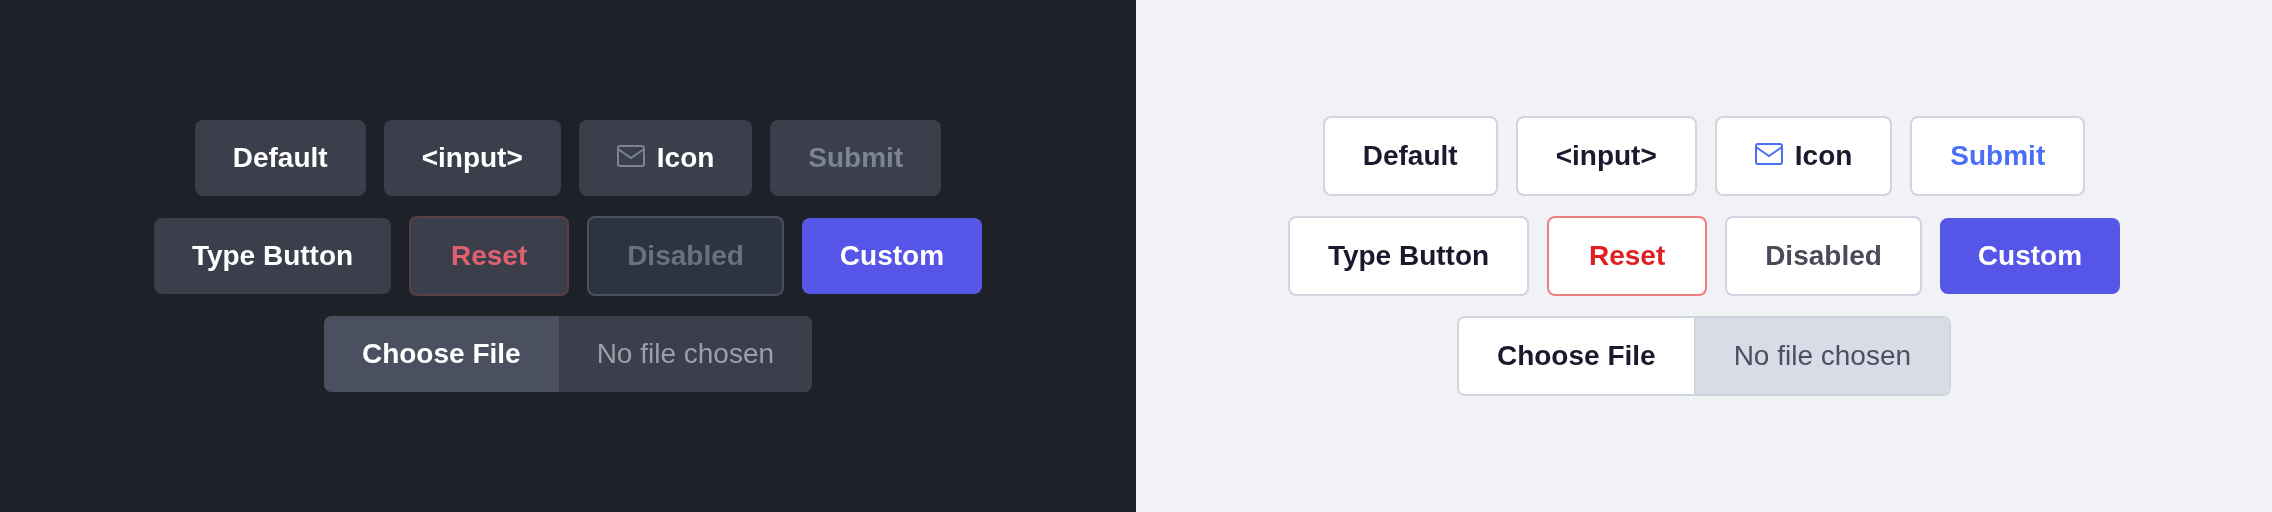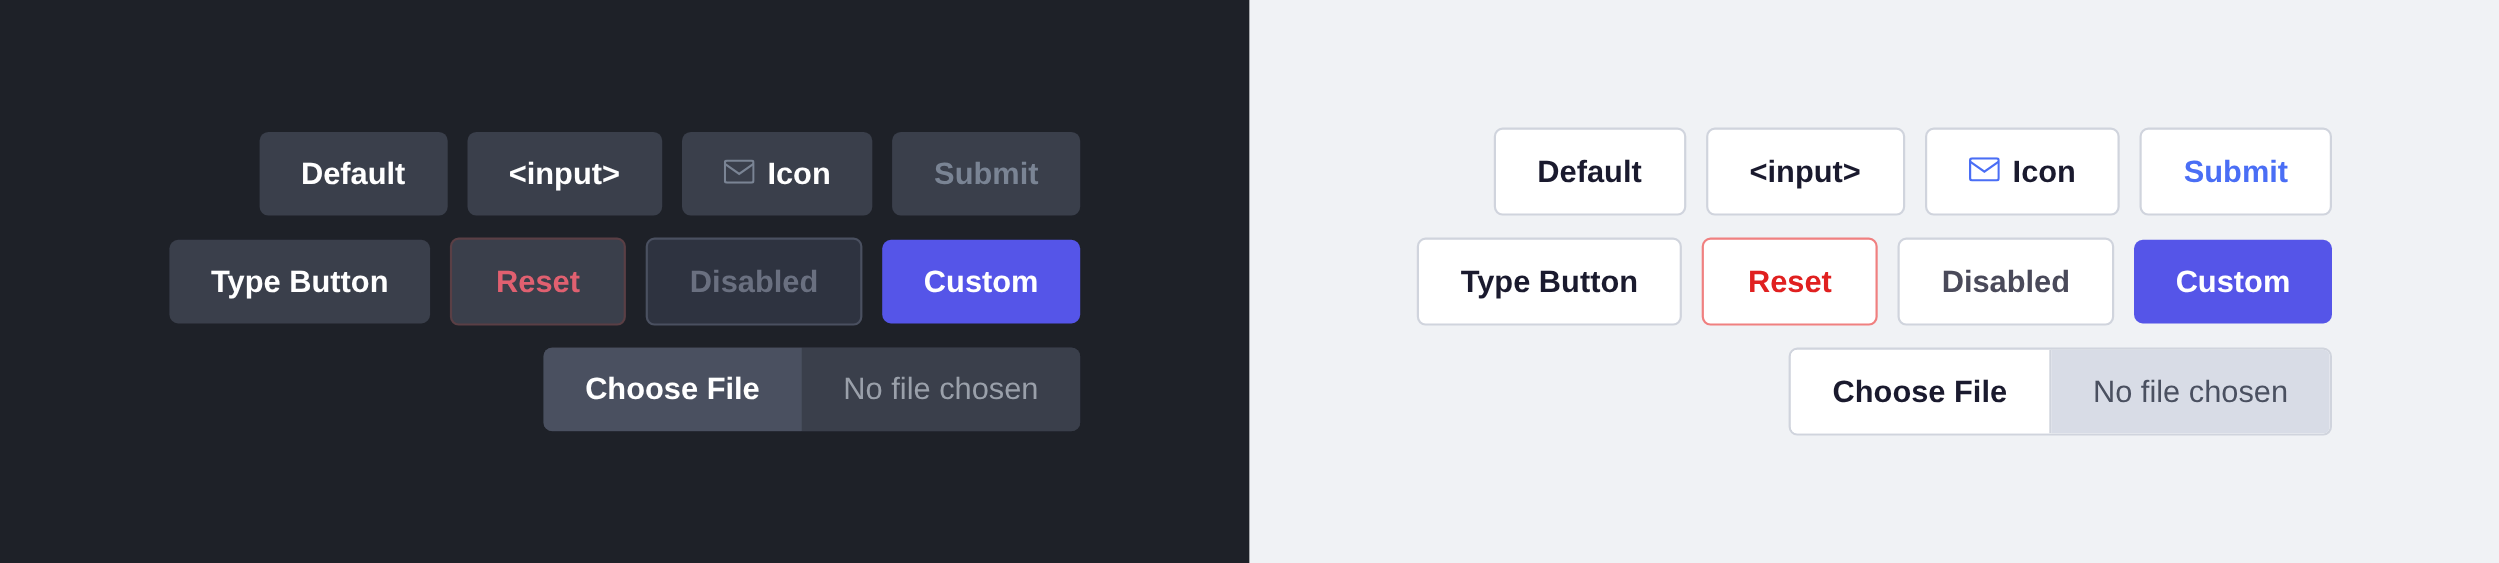--- a/index.html
+++ b/index.html
@@ -30,21 +30,21 @@
     }
 
     .panel-light {
       background-color: #f0f2f5;
     }
 
     .button-grid {
       display: flex;
       flex-direction: column;
       gap: 20px;
-      align-items: flex-end;
+      align-items: center;
     }
 
     .button-row {
       display: flex;
       gap: 18px;
       align-items: center;
     }
 
     
     .dark-btn {

